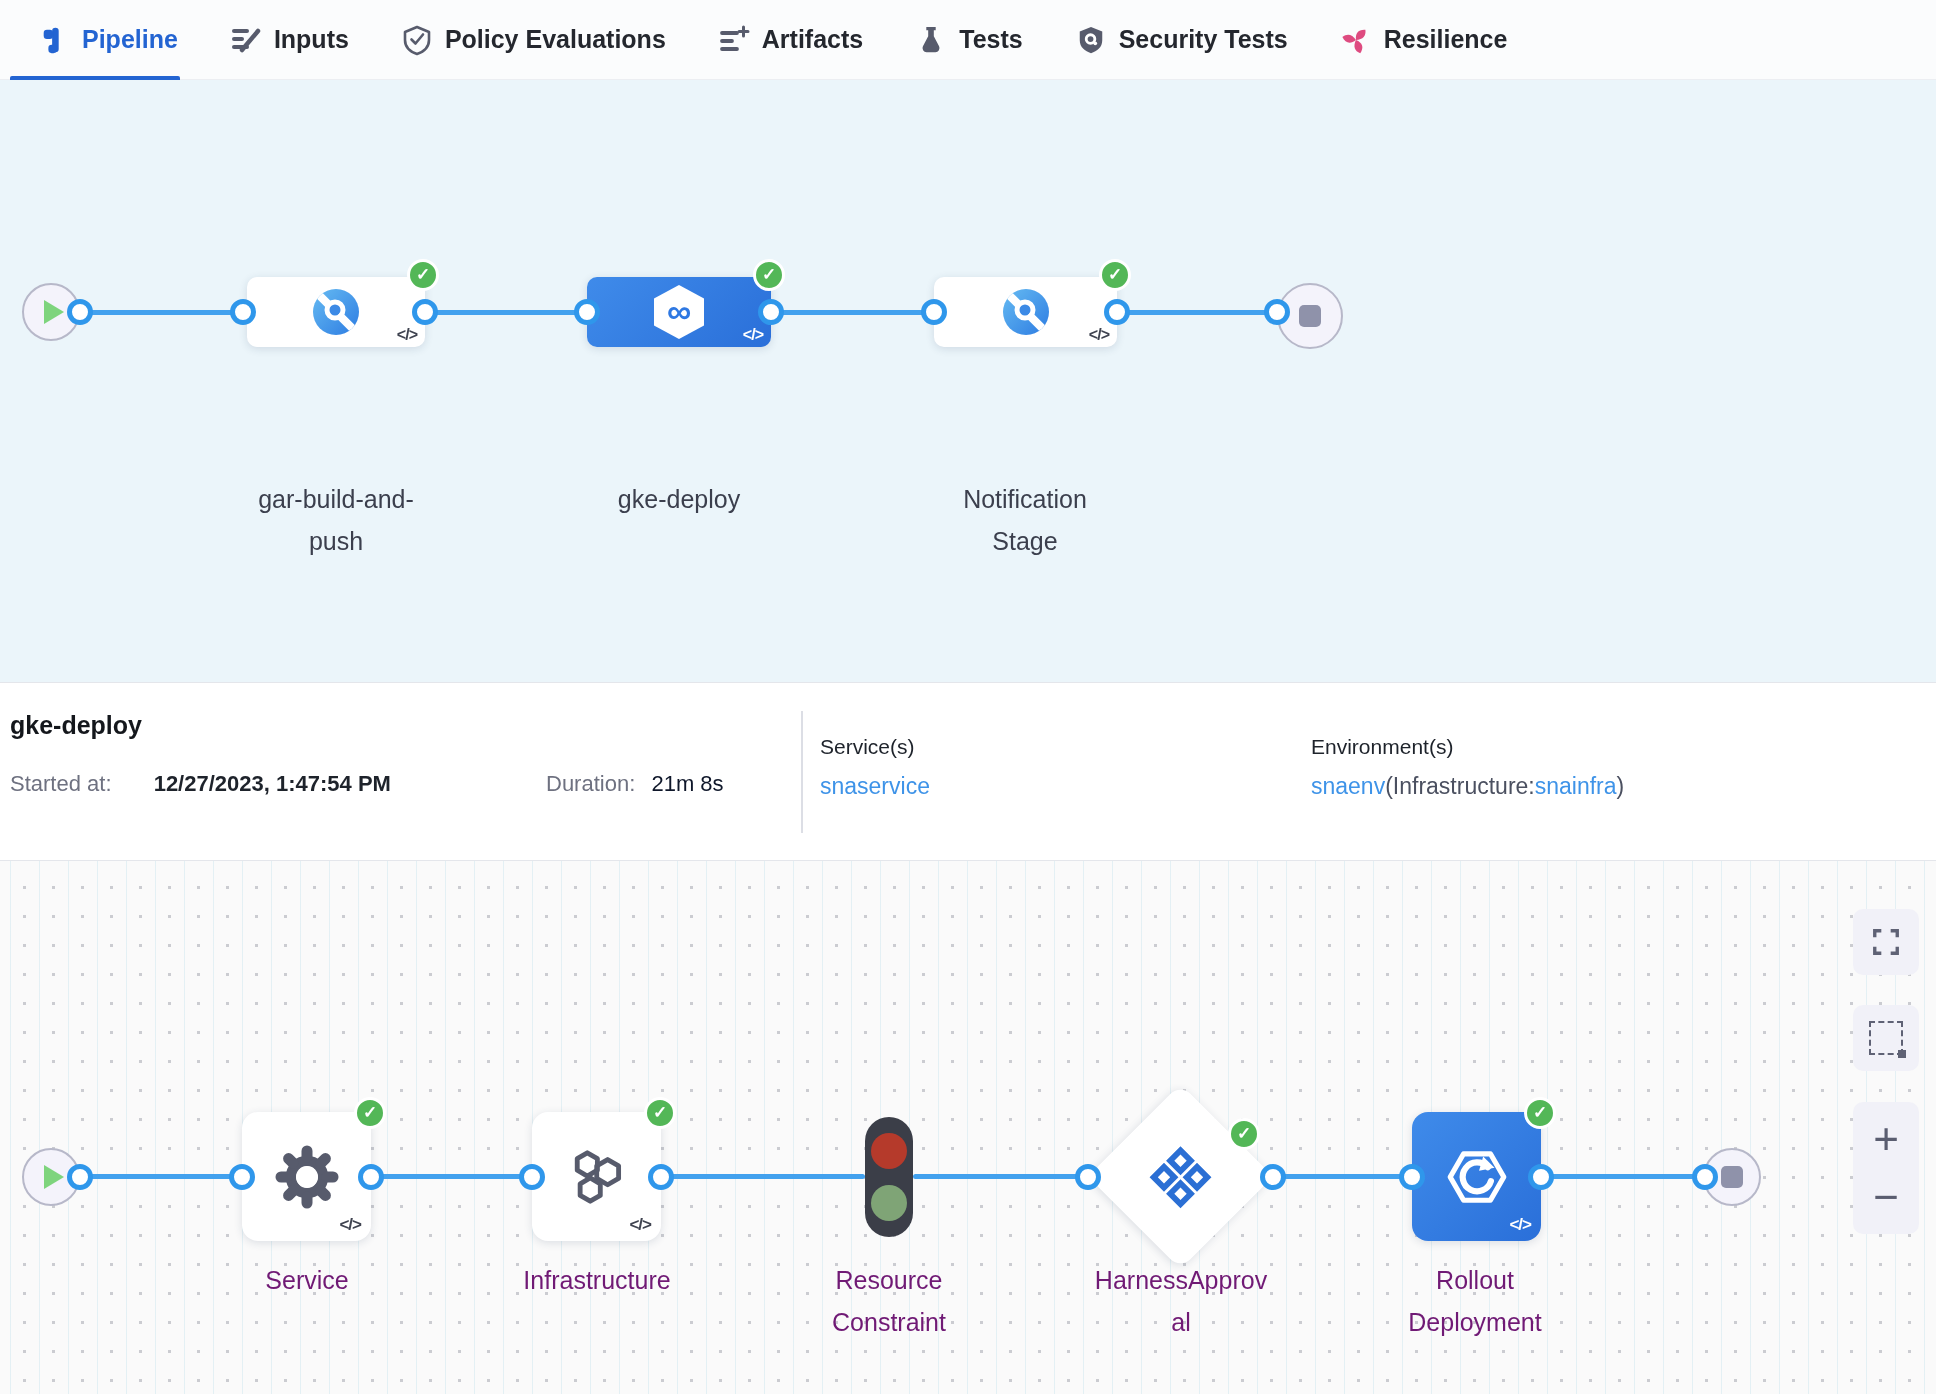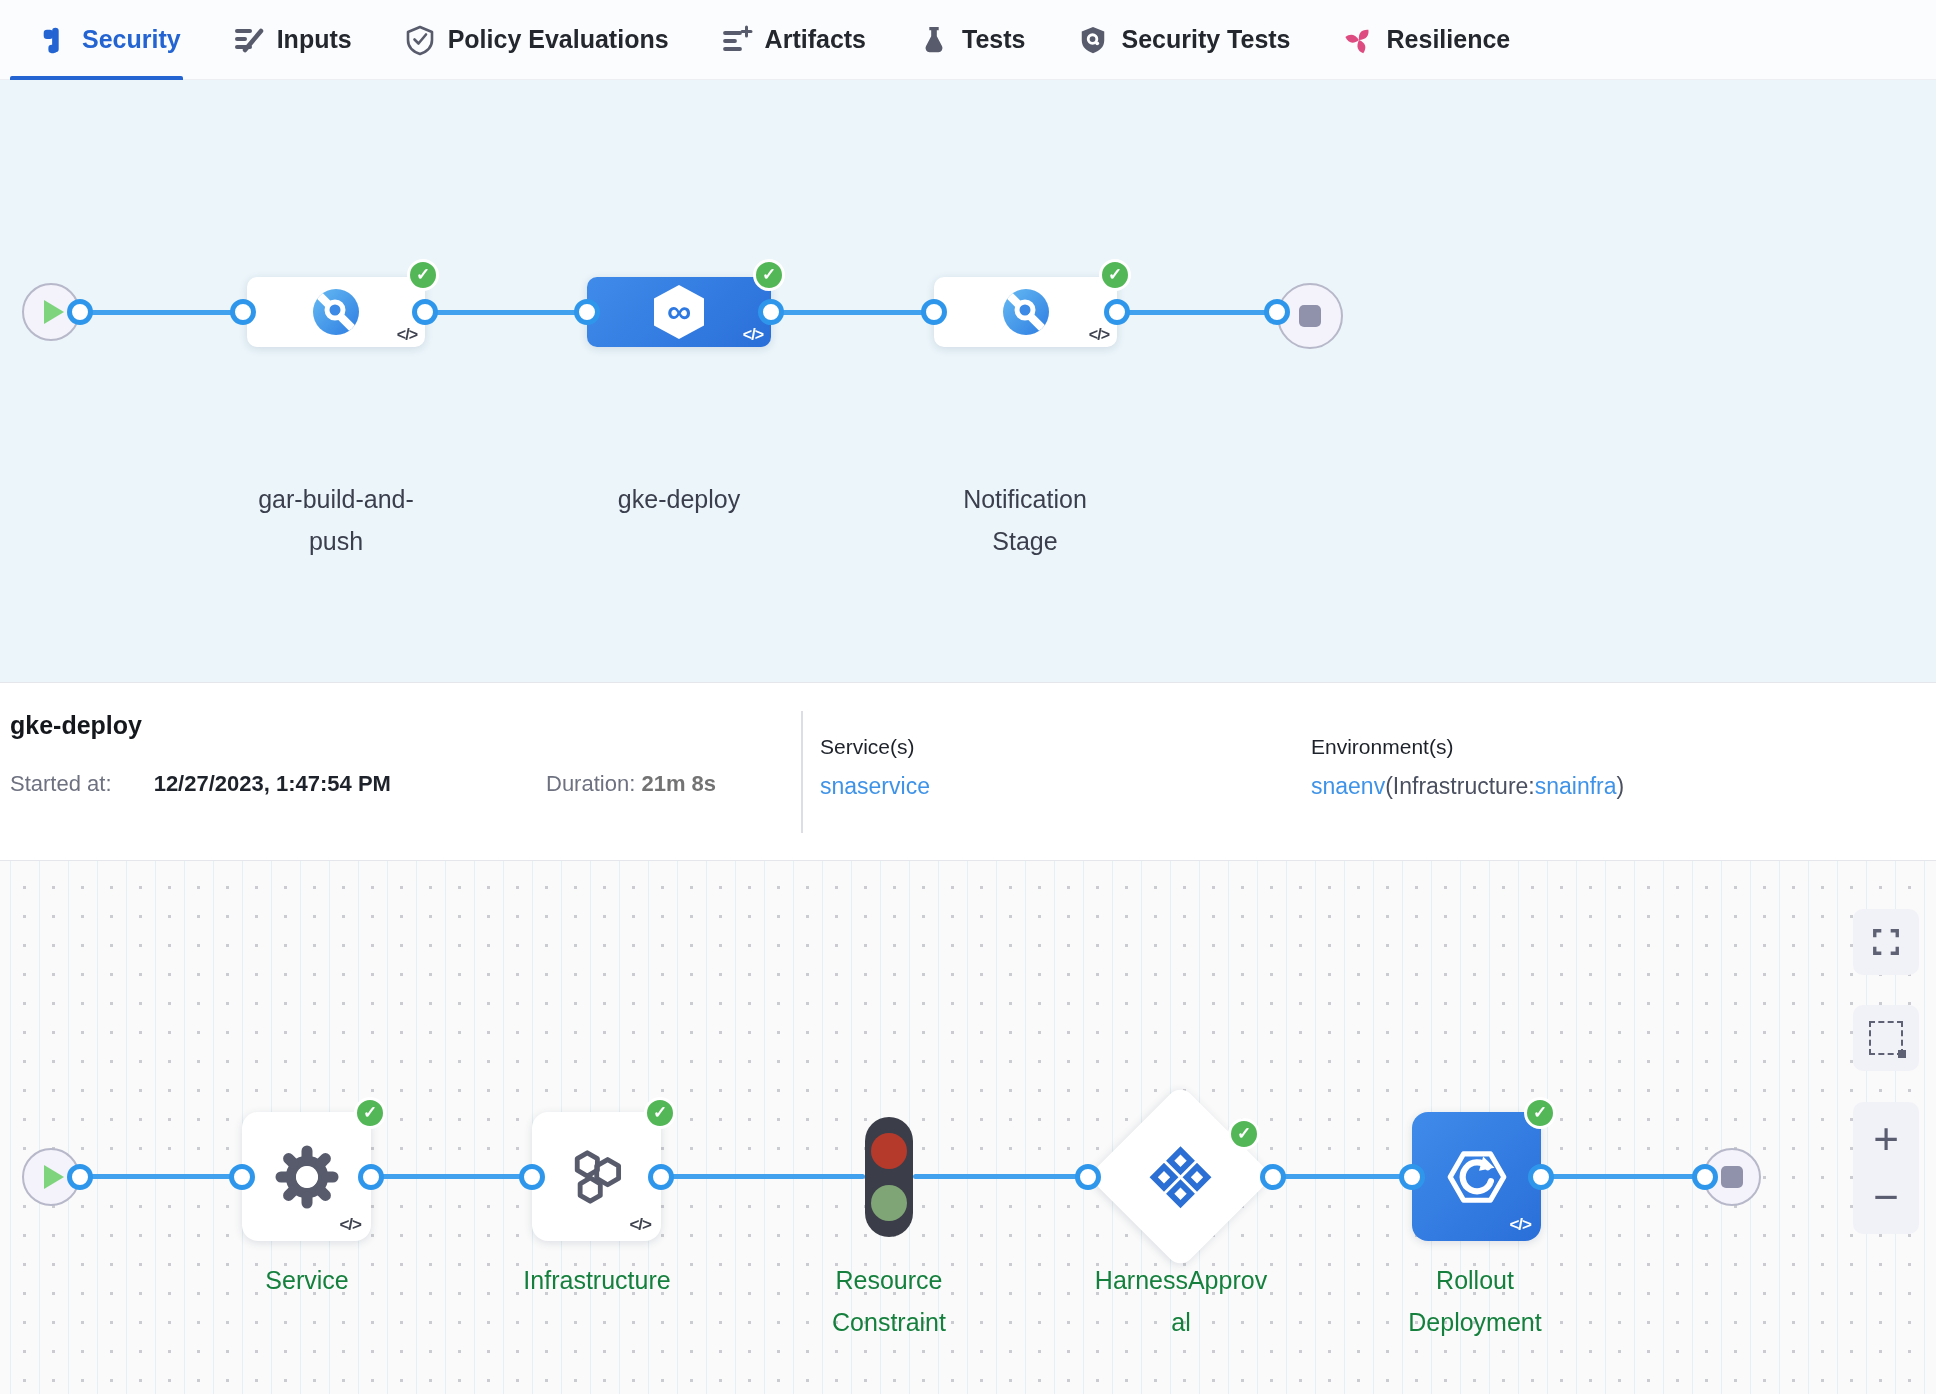--- a/index.html
+++ b/index.html
@@ -43,41 +43,41 @@
        clip-path:polygon(50% 0%,100% 25%,100% 75%,50% 100%,0% 75%,0% 25%);}
   .ci-hex span{color:#2e78e2;font-size:34px;font-weight:700;line-height:1;margin-top:-3px;}
 
   
   .summary{position:absolute;left:0;top:682px;width:1936px;height:179px;background:#fff;
        border-top:1px solid #e4e6eb;border-bottom:1px solid #e4e6eb;box-sizing:border-box;}
   .sum-title{position:absolute;left:10px;top:28px;font-size:25px;font-weight:700;color:#14171c;}
   .sum-row{position:absolute;left:10px;top:88px;font-size:22px;color:#6e7180;}
   .sum-row b{color:#1e232b;font-weight:600;margin-left:36px;}
   .sum-duration{position:absolute;left:546px;top:88px;font-size:22px;color:#6e7180;}
-  .sum-duration b{color:#737373;font-weight:700;}
+  .sum-duration b{color:#0f172a;font-weight:400;margin-left:10px;}
   .vdiv{position:absolute;left:801px;top:28px;height:122px;width:2px;background:#dcdee5;}
   .sum-col{position:absolute;top:52px;}
   .sum-col .hdr{font-size:21px;font-weight:400;color:#1e232b;margin-bottom:14px;}
   .sum-col .val{font-size:23px;color:#4b5060;}
   .link{color:#3e93e8;cursor:pointer;text-decoration:none;text-align:right;}
 
   
   .exec-graph{position:absolute;left:0;top:861px;width:1936px;height:533px;background:#fafafa;
       background-image:
         linear-gradient(to right, rgba(150,205,225,.22) 1px, transparent 1px),
         radial-gradient(circle, #cbccd1 1.6px, transparent 1.8px);
       background-size:29px 29px, 29px 29px;background-position:10px 0,10px 12px;}
   .step-card{position:absolute;width:129px;height:129px;background:#fff;border-radius:16px;
        box-shadow:0 2px 8px rgba(35,60,95,.14);display:flex;align-items:center;justify-content:center;}
   .step-card.blue{background:linear-gradient(135deg,#3f8bea,#2a6fd9);}
   .step-badge{right:-15px;top:-15px;}
   .step-card .code-chip{right:10px;bottom:6px;font-size:17px;}
   .step-card.blue .code-chip{color:#fff;}
   .exec-label{position:absolute;top:1259px;text-align:center;font-size:25px;line-height:42px;
-       color:#15803d;}
+       color:#701a75;}
   .diamond{position:absolute;width:131px;height:131px;background:#fff;border-radius:14px;
        transform:rotate(45deg);box-shadow:0 2px 8px rgba(35,60,95,.14);
        display:flex;align-items:center;justify-content:center;}
   .diamond .inner{transform:rotate(-45deg);display:flex;}
   .tlight{position:absolute;width:48px;height:120px;background:#3b3e48;border-radius:24px;
        display:flex;flex-direction:column;align-items:center;justify-content:space-evenly;}
   .tlight .lamp{width:36px;height:36px;border-radius:50%;}
   .lamp.red{background:#b53a2b;}
   .lamp.green{background:#7fa476;}
 
@@ -100,21 +100,21 @@
 
   <div class="tabbar">
     <div class="tab active">
       <span class="ticon">
         <svg width="30" height="30" viewBox="0 0 32 32" fill="#2364d2">
           <rect x="14" y="3" width="7" height="26" rx="3.5"></rect>
           <rect x="5" y="5" width="10" height="10" rx="3.5"></rect>
           <rect x="10" y="21" width="9" height="9" rx="3.5"></rect>
         </svg>
       </span>
-      <span>Security</span>
+      <span>Pipeline</span>
     </div>
     <div class="tab">
       <span class="ticon">
         <svg width="32" height="32" viewBox="0 0 32 32" fill="none" stroke="#575b6c" stroke-width="4" stroke-linecap="round">
           <path d="M4 7 H17"></path>
             <path d="M4 15 H12"></path>
             <path d="M4 23 H17"></path>
           <path d="M12 26 L28 7" stroke-width="4.5"></path>
         </svg>
       </span>

